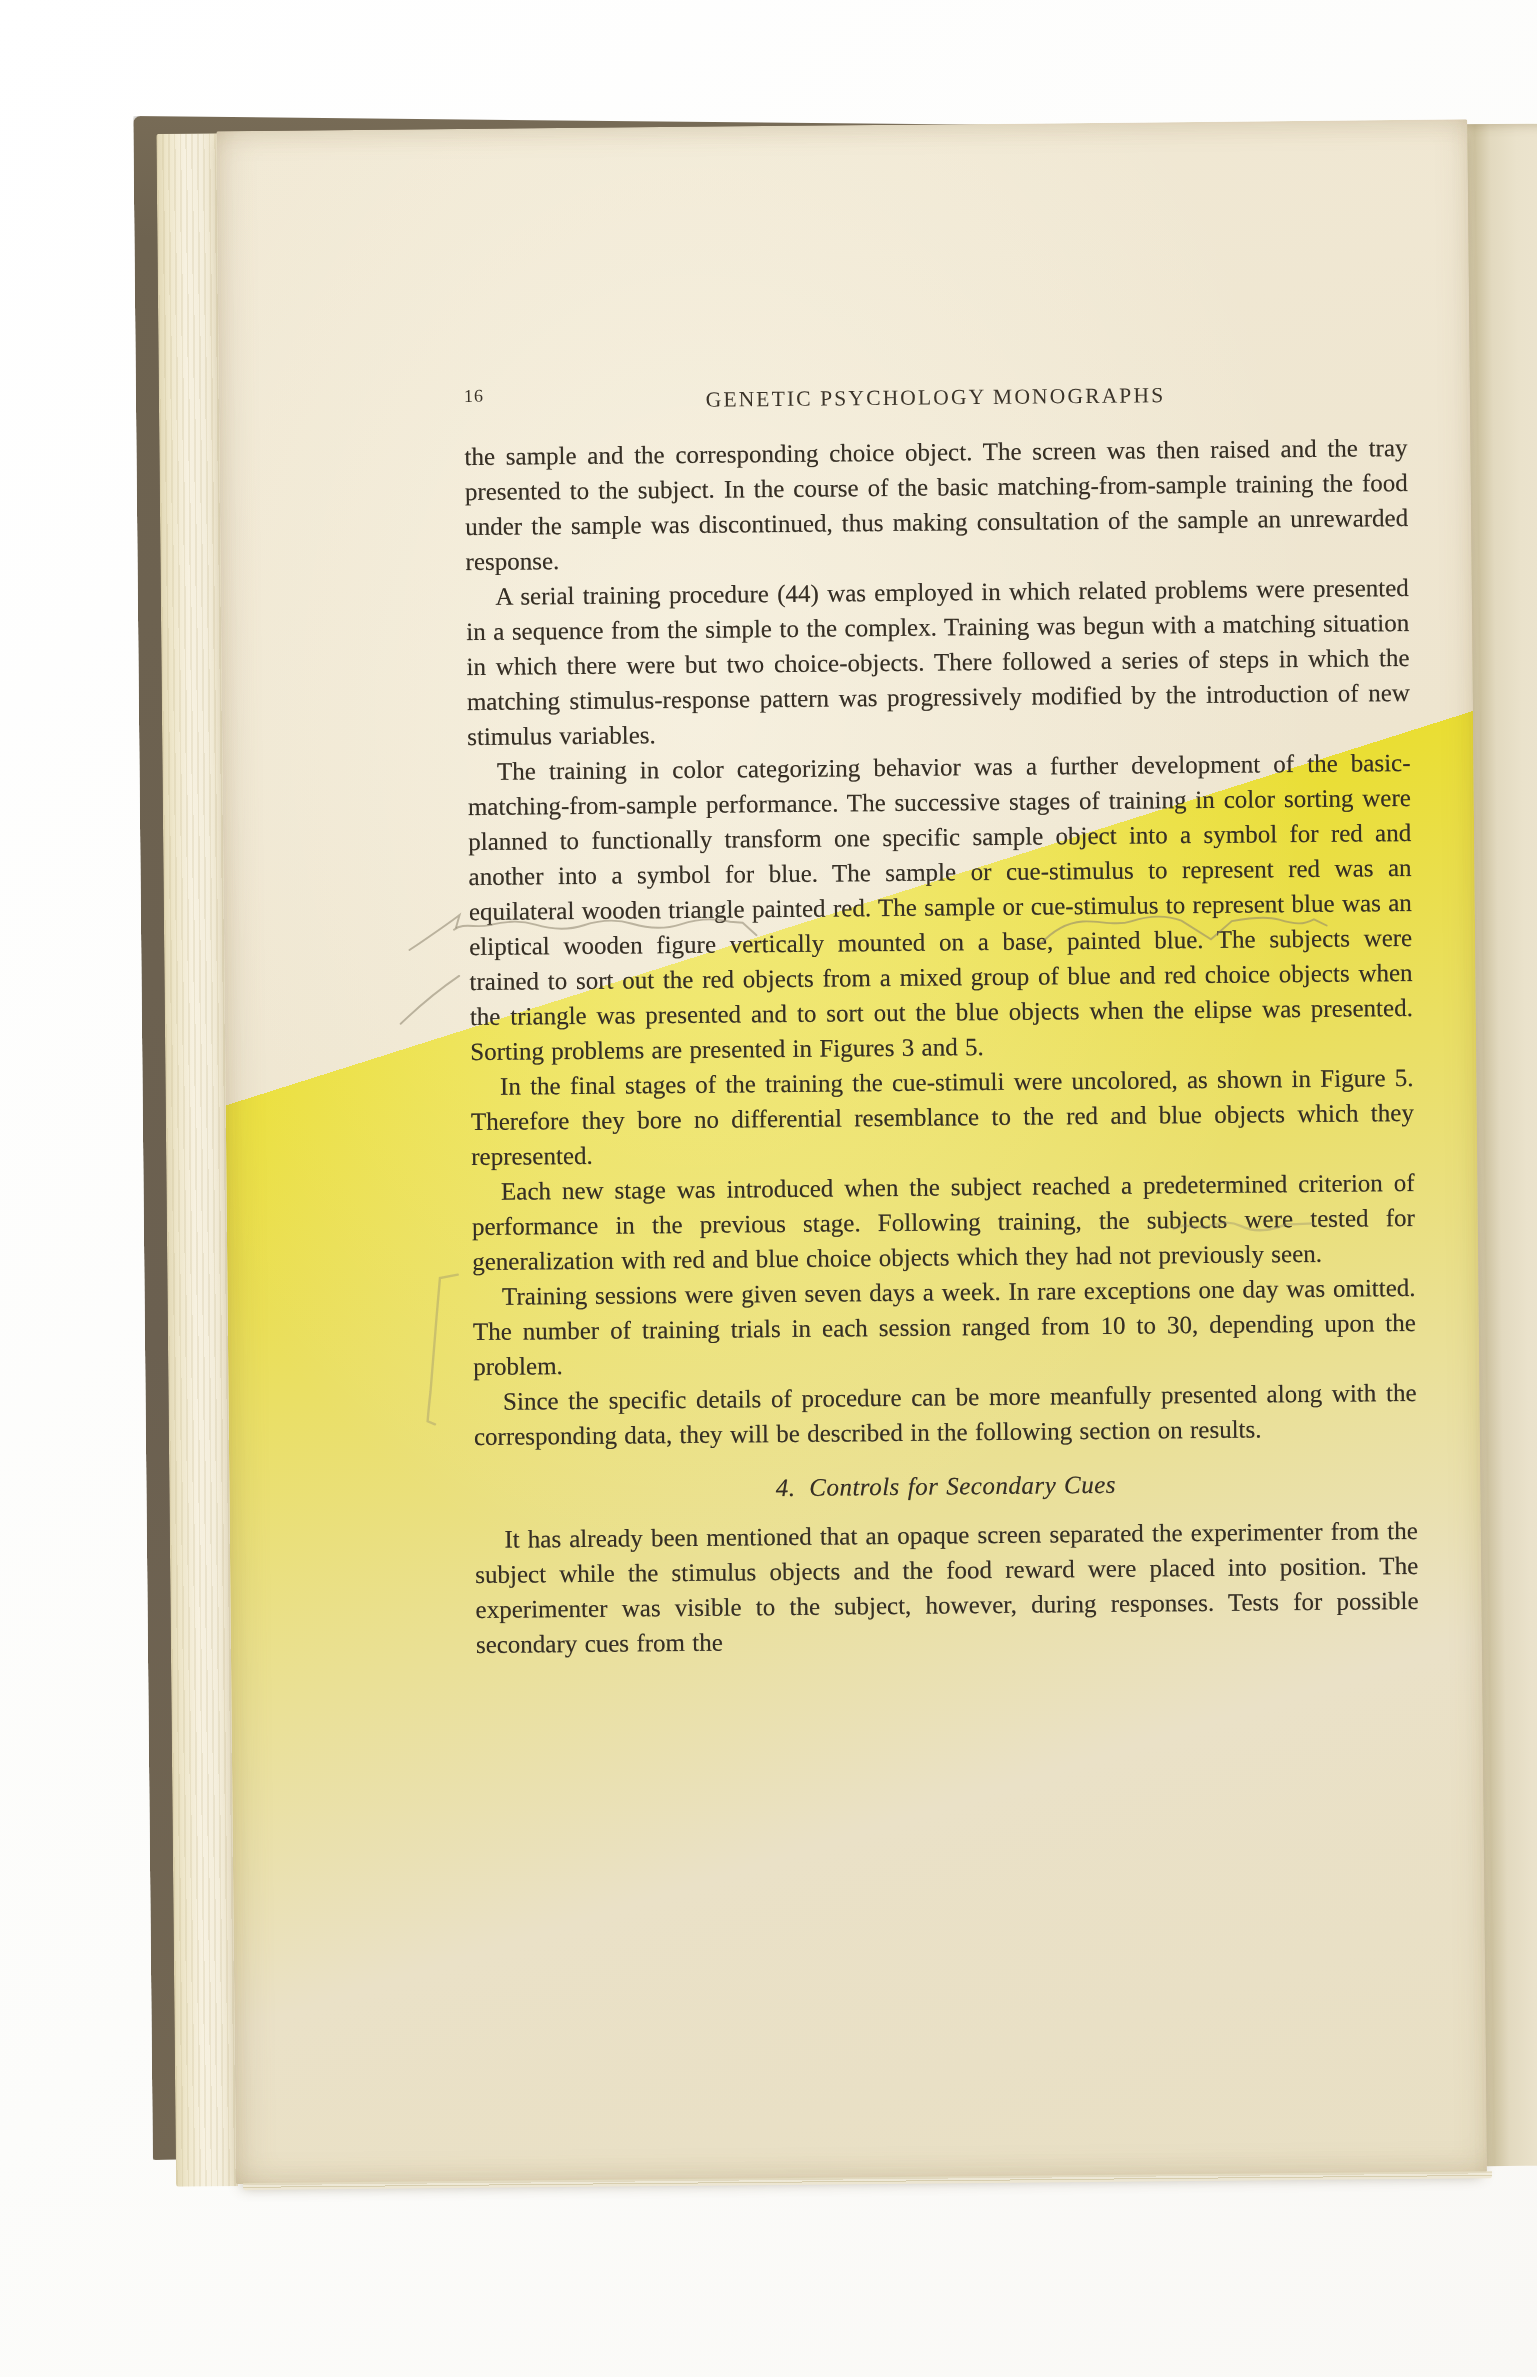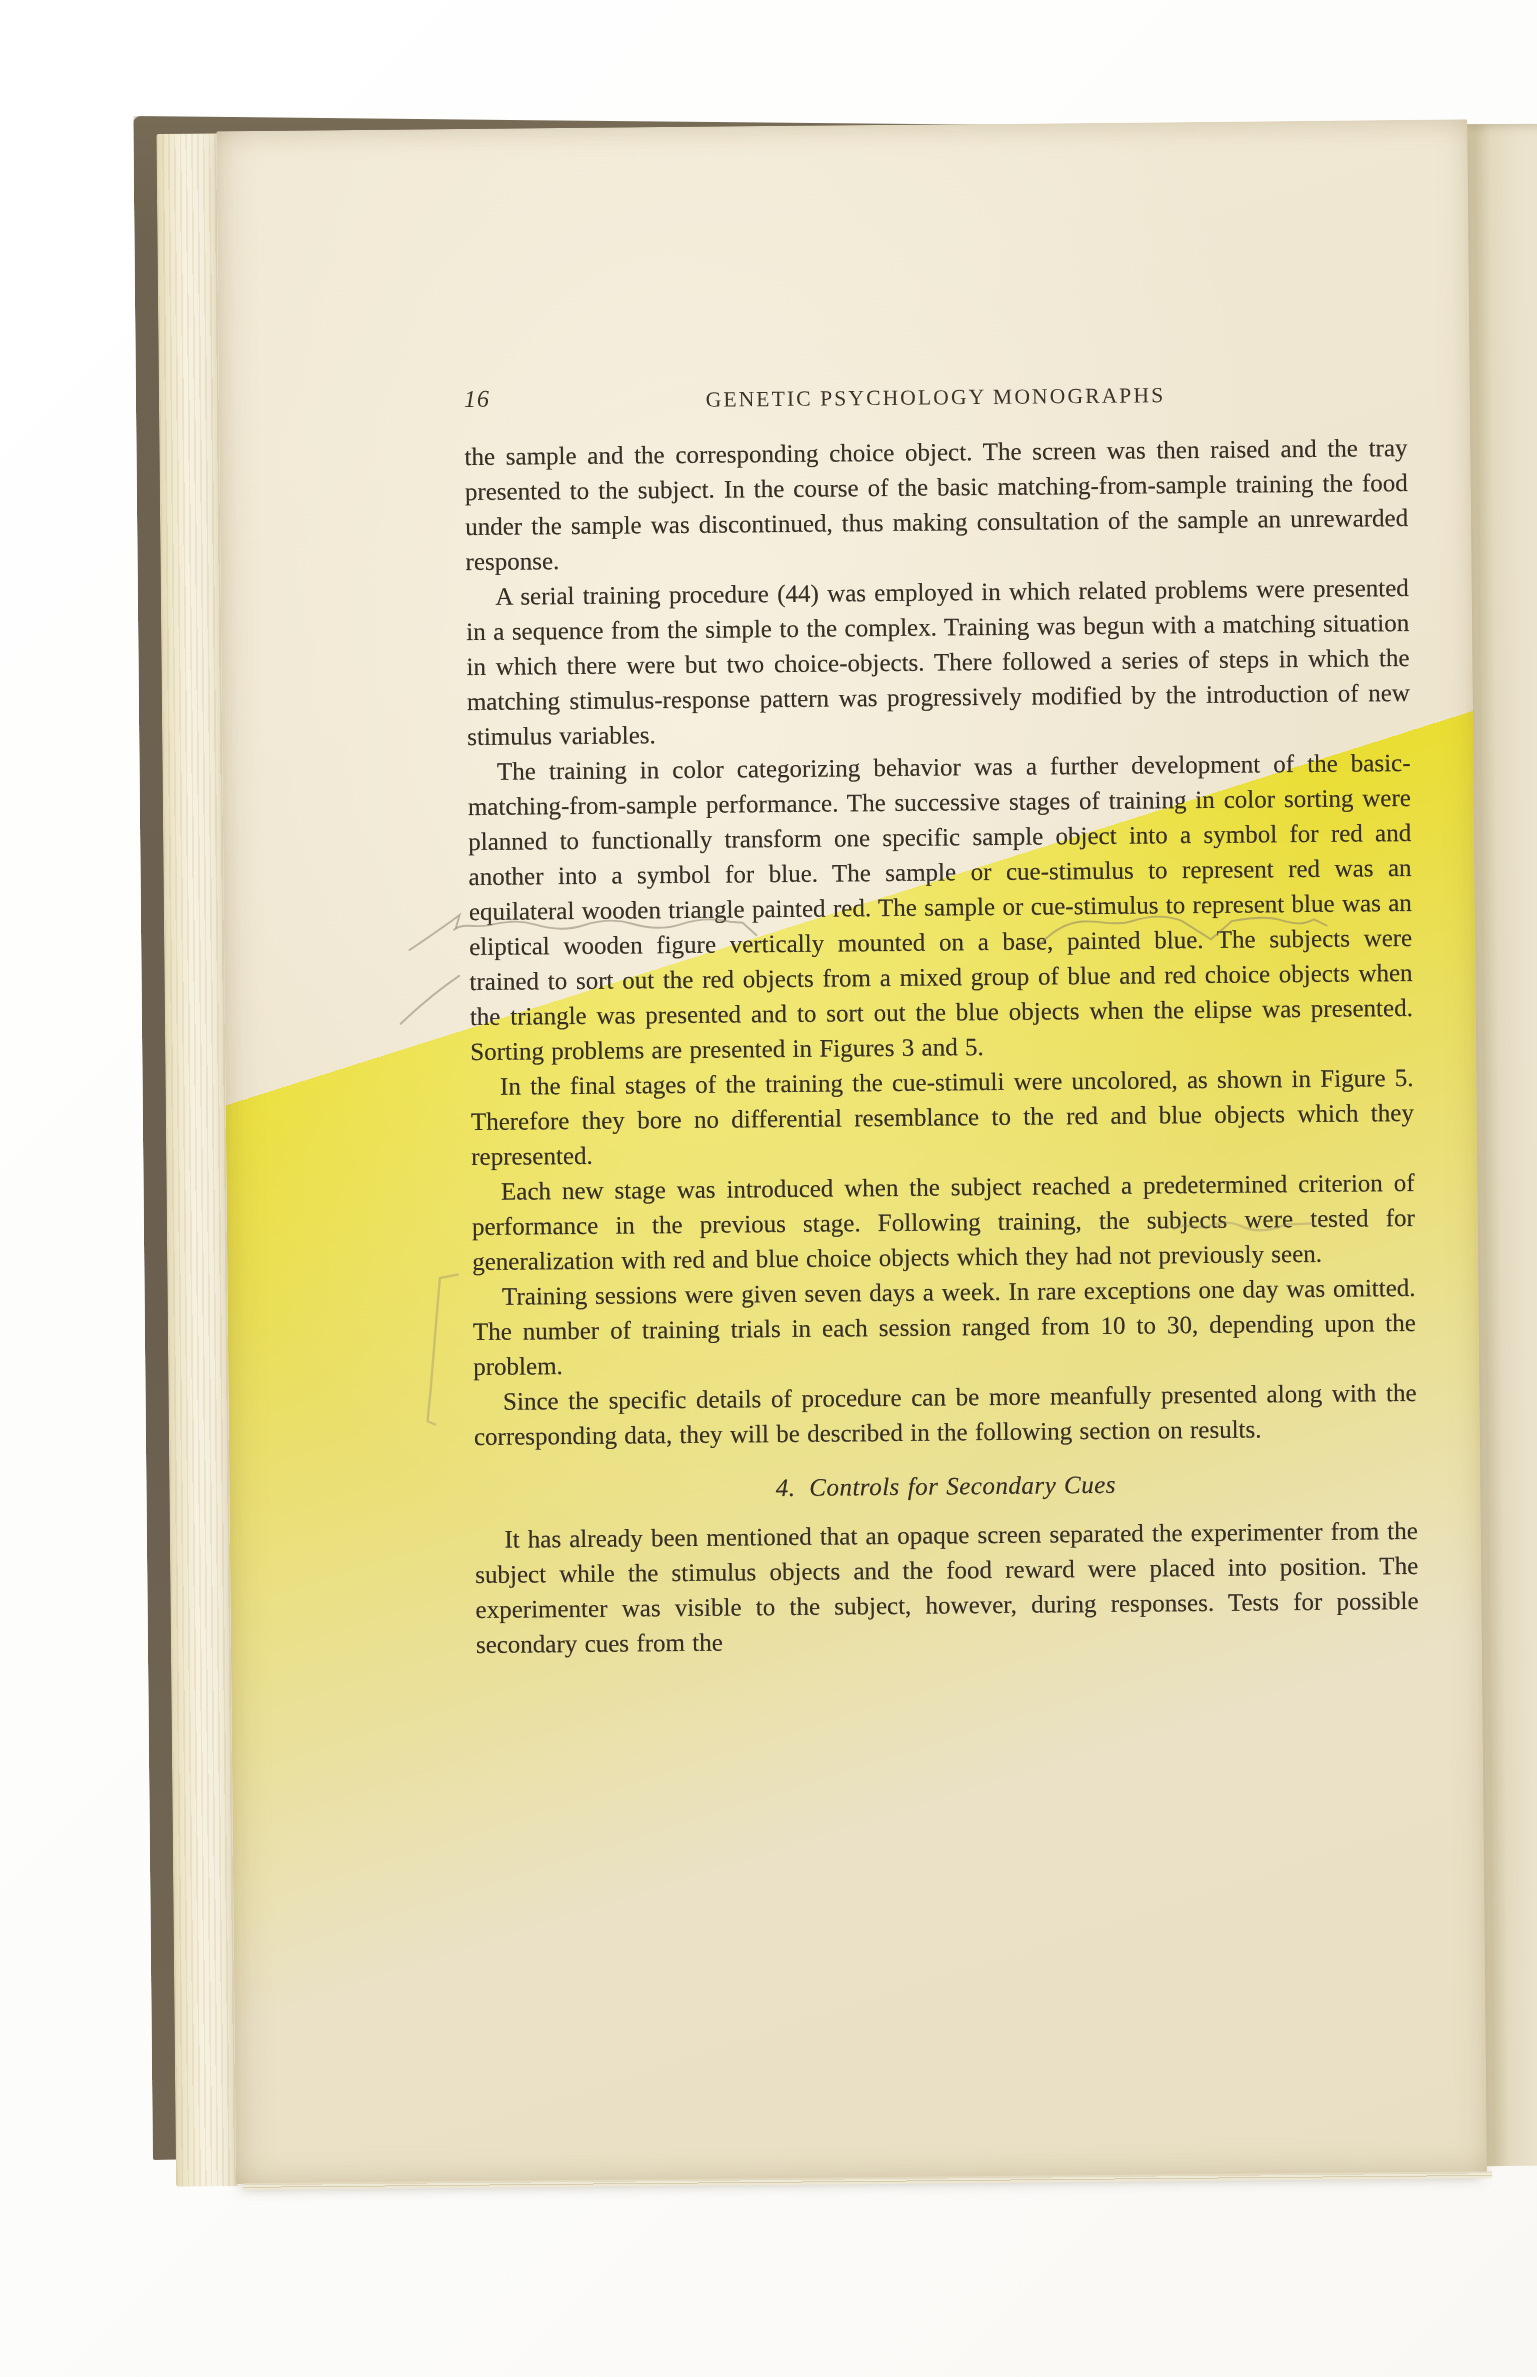--- a/index.html
+++ b/index.html
@@ -83,24 +83,23 @@
     left: 7.4px; right: -5.3px; bottom: -5.8px;
     height: 6.8px;
     background: linear-gradient(180deg, #e3dabf 0 2.1px, #f1ebd8 2.1px 3.7px, #d7cdab 3.7px 4.7px, #eee7d3 4.7px 6.8px);
     border-radius: 0 0 2.1px 2.1px;
     opacity: 0.9;
   }
 
   .folio {
     position: absolute;
     left: 245px; top: 257px;
-    font-size: 24px;
+    font-size: 18px;
     color: #3b342a;
     letter-spacing: 1.1px;
-    font-style: italic;
   }
 
   .running-head {
     position: absolute;
     left: 245px; top: 261px;
     width: 943px;
     text-align: center;
     font-size: 21.6px;
     letter-spacing: 2.1px;
     color: #3b342a;

